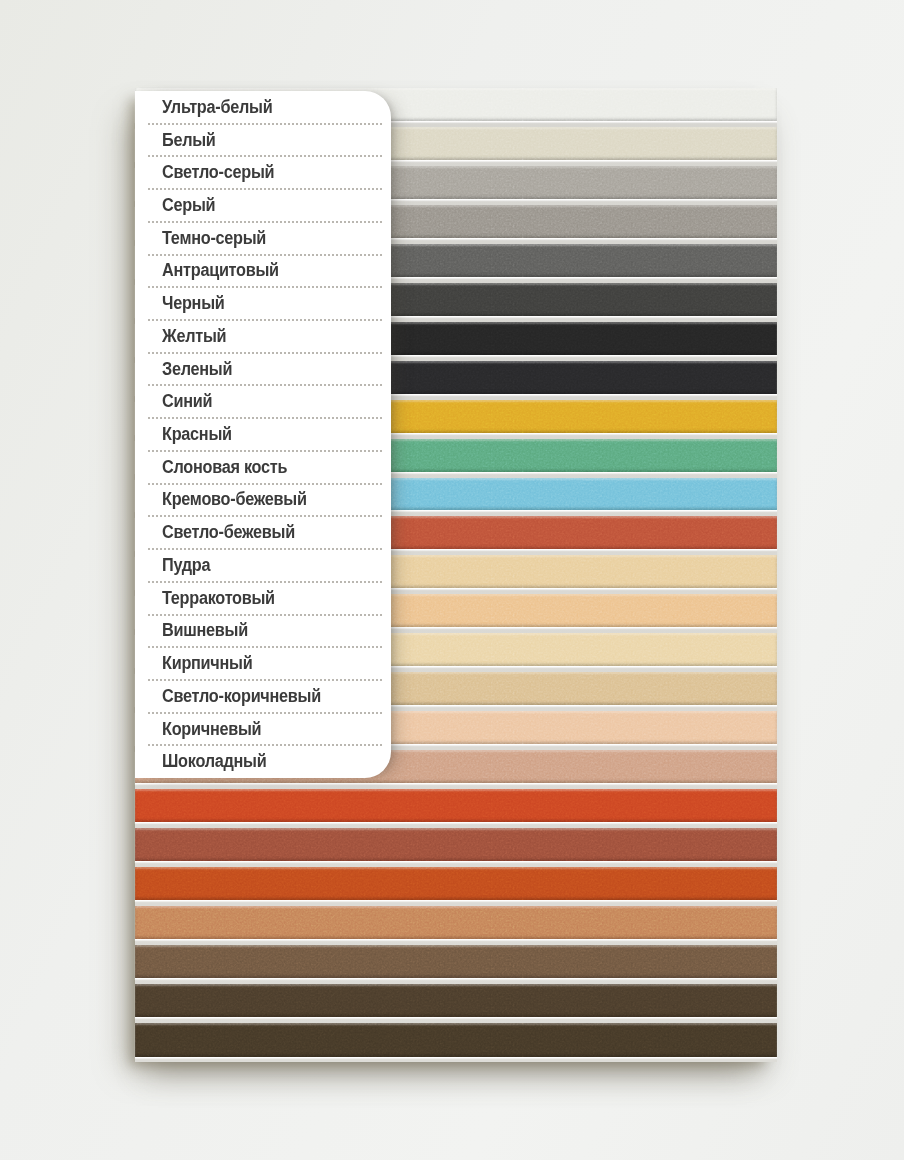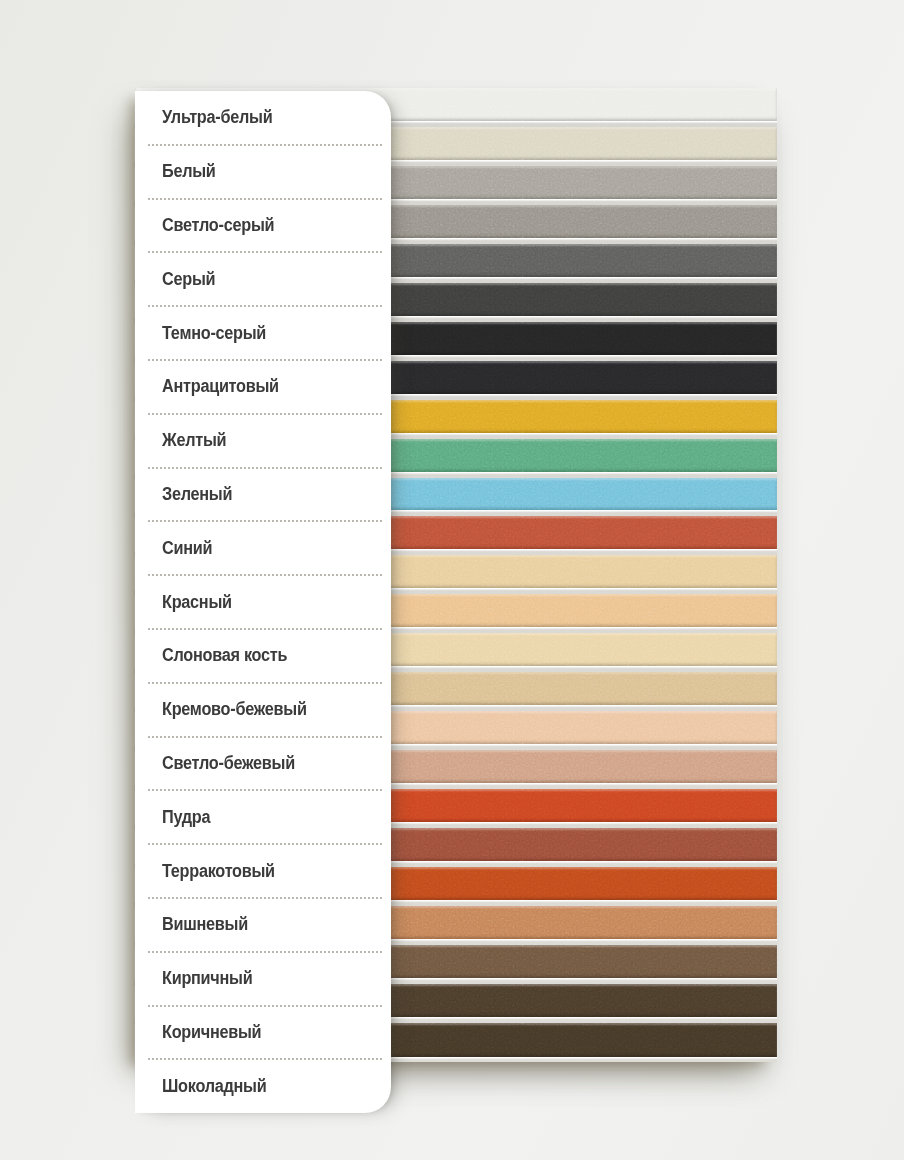--- a/index.html
+++ b/index.html
@@ -62,21 +62,21 @@
     opacity: 0.38;
     mix-blend-mode: overlay;
     pointer-events: none;
   }
 
   .panel {
     position: absolute;
     left: 135px;
     top: 91px;
     width: 256px;
-    height: 1022px;
+    height: 687px;
     background: #ffffff;
     border-radius: 0 26px 26px 0;
     box-shadow:
       10px 3px 18px -7px rgba(60, 58, 48, 0.35),
       3px 0 6px -2px rgba(60, 58, 48, 0.18);
   }
   .labels {
     position: absolute;
     inset: 0;
     display: flex;
@@ -320,20 +320,24 @@
       </div>
       <div class="label-row">
         <span class="label-text">Темно-серый</span>
         <div class="separator"></div>
       </div>
       <div class="label-row">
         <span class="label-text">Антрацитовый</span>
         <div class="separator"></div>
       </div>
       <div class="label-row">
+        <span class="label-text">Черный</span>
+        <div class="separator"></div>
+      </div>
+      <div class="label-row">
         <span class="label-text">Желтый</span>
         <div class="separator"></div>
       </div>
       <div class="label-row">
         <span class="label-text">Зеленый</span>
         <div class="separator"></div>
       </div>
       <div class="label-row">
         <span class="label-text">Синий</span>
         <div class="separator"></div>
@@ -361,20 +365,24 @@
       <div class="label-row">
         <span class="label-text">Терракотовый</span>
         <div class="separator"></div>
       </div>
       <div class="label-row">
         <span class="label-text">Вишневый</span>
         <div class="separator"></div>
       </div>
       <div class="label-row">
         <span class="label-text">Кирпичный</span>
+        <div class="separator"></div>
+      </div>
+      <div class="label-row">
+        <span class="label-text">Светло-коричневый</span>
         <div class="separator"></div>
       </div>
       <div class="label-row">
         <span class="label-text">Коричневый</span>
         <div class="separator"></div>
       </div>
       <div class="label-row">
         <span class="label-text">Шоколадный</span>
       </div>
     </div>

